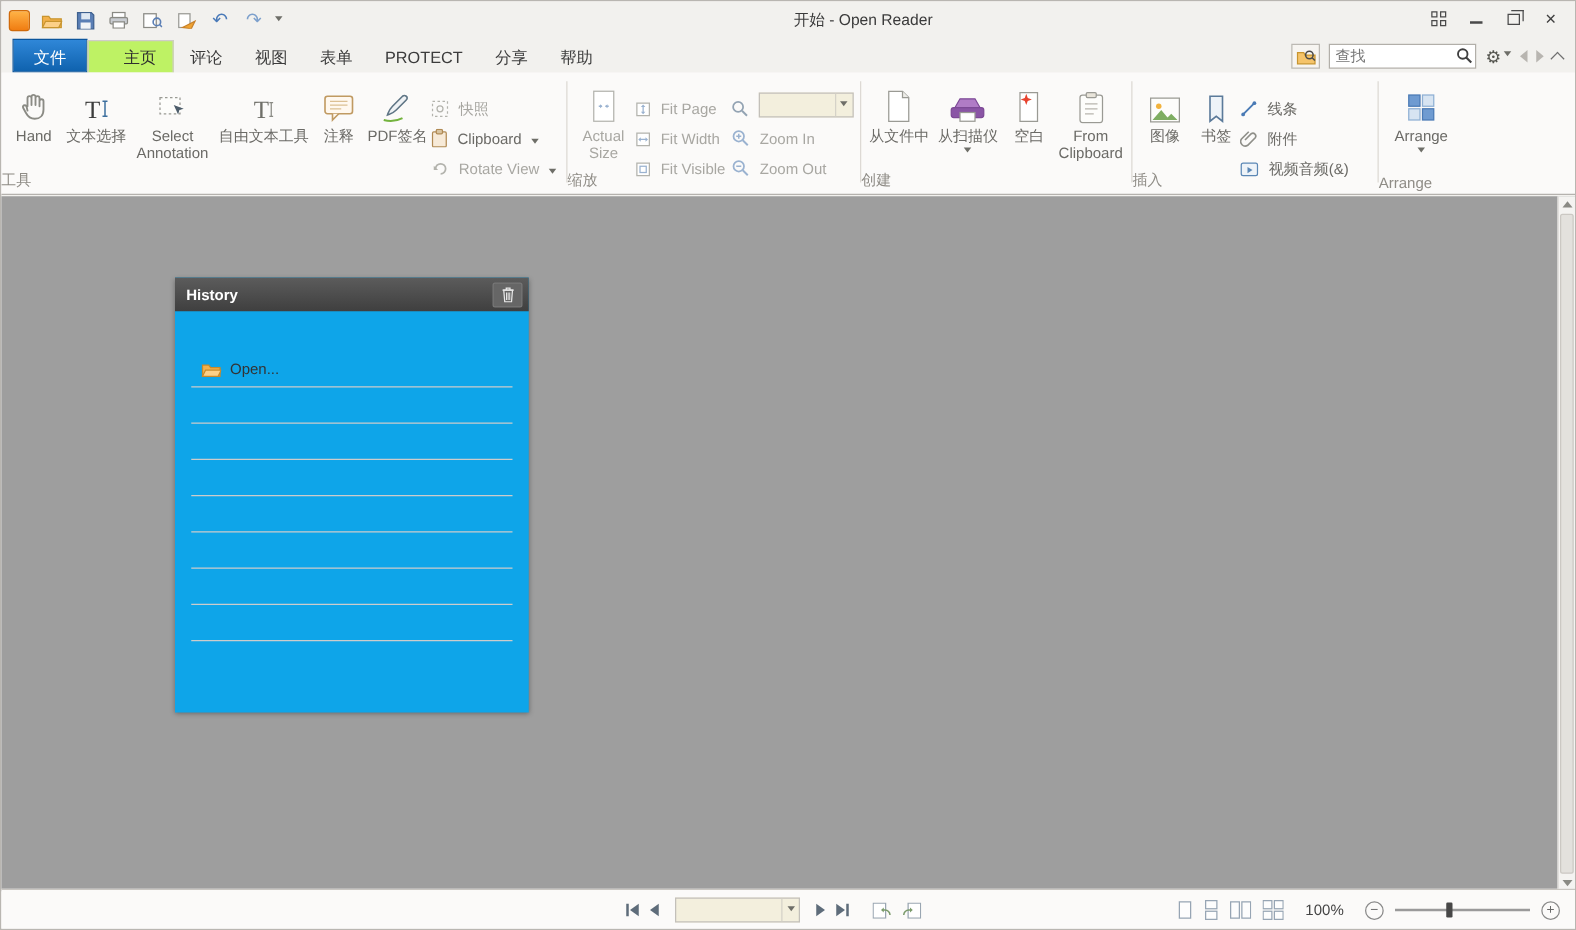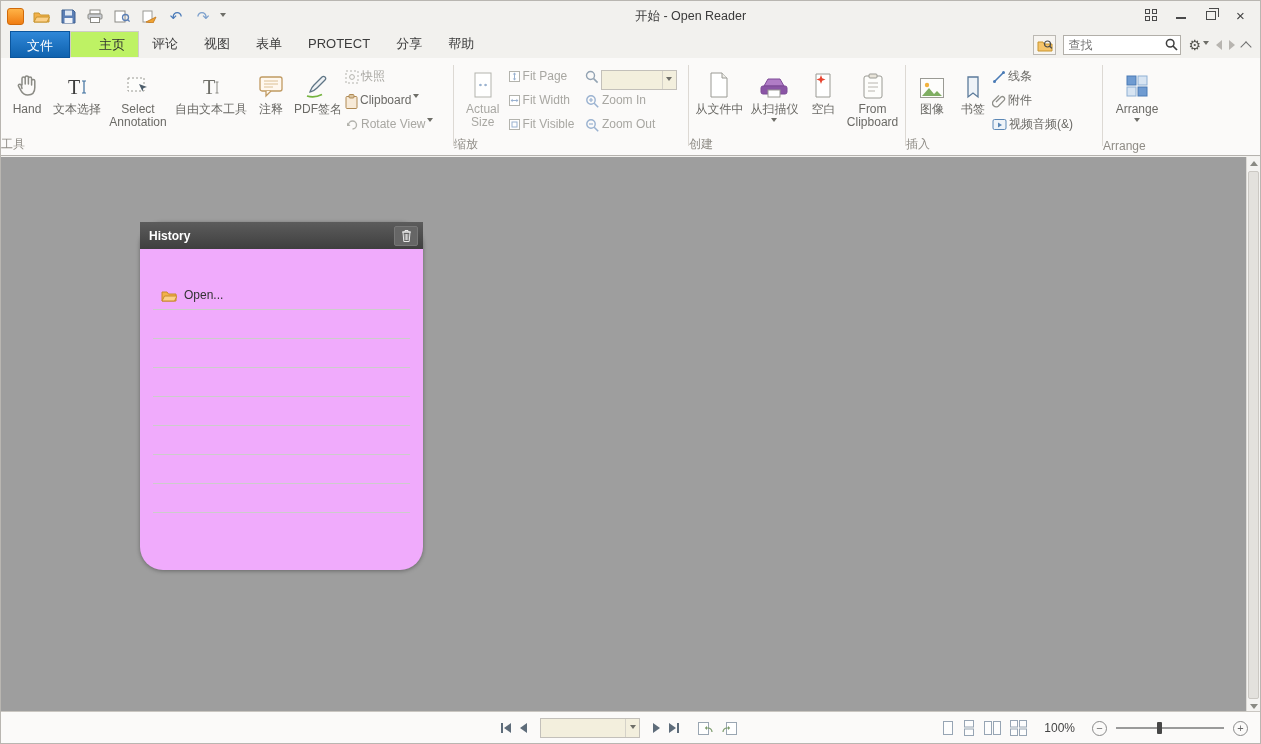--- a/index.html
+++ b/index.html
@@ -20,21 +20,21 @@
   .gridic { display:grid; grid-template-columns:5px 5px; grid-gap:2px; }
   .gridic i { width:5px; height:5px; border:1.2px solid #4a4a4a; display:block; }
   .minic { width:10px; height:0; border-bottom:2px solid #4a4a4a; margin-top:6px; }
   .restic { position:relative; width:10px; height:9px; border:1.3px solid #4a4a4a; background:#f2f1ee; }
   .restic::before { content:""; position:absolute; left:2px; top:-4px; width:9px; height:8px; border:1.3px solid #4a4a4a; border-bottom:none; border-left:none; }
   .closeic { font-size:15px; color:#3f3f3f; line-height:1; }
   .undoredo { font-size:15px; color:#4a7ab8; line-height:1; }
   .redo2 { color:#7da0cc; }
   .dcaret { width:0; height:0; border:3.5px solid transparent; border-top:4px solid #6e6e68; display:inline-block; }
   
-  .tabrow { position:absolute; top:30px; left:0; right:0; height:27px; background:#f2f1ee; display:flex; }
+  .tabrow { position:absolute; top:30px; left:0; right:0; height:27px; background:#f2f1ee; display:flex; align-items:flex-end; }
   .tab { height:25px; line-height:25px; padding:0 13px; font-size:13px; color:#3c3c3c; white-space:nowrap; cursor:default; }
   .tab.file { height:27px; line-height:27px; margin-left:9px; padding:0 16px; color:#fff;
     background:linear-gradient(#2f87d8,#0f62ae); border:1px solid #0b559c; }
   .tab.active { height:26px; line-height:25px; background:#bef264; border:1px solid #cfccc8; border-bottom:none; color:#2f2f2f;padding-left:28px; }
   .tabrow-right { margin-left:auto; display:flex; align-items:center; gap:7px; padding-right:10px; height:27px; }
   .sq-btn { width:23px; height:20px; border:1px solid #bcb9b3; background:#f7f5f1; display:flex; align-items:center; justify-content:center; }
   .findbox { display:flex; align-items:center; width:118px; height:20px; background:#fff; border:1px solid #b2afa9; }
   .findbox input { flex:1; min-width:0; border:none; outline:none; font-size:12px; padding:0 4px; color:#3a3a3a; background:transparent; font-family:inherit; }
   .gearwrap { display:flex; align-items:center; gap:2px; }
   .gear { font-size:14px; color:#55554f; line-height:1; }
@@ -45,35 +45,35 @@
   
   .ribbon { position:absolute; top:57px; left:0; right:0; height:98px; background:#fbfaf9; border-bottom:1px solid #b5b2ae; display:flex; }
   .group { position:relative; height:100%; padding:5px 4px 17px; }
   .grow { display:flex; align-items:flex-start; height:100%; }
   .group-label { position:absolute; bottom:2px; left:0; right:0; font-size:12px; color:#8f8c86; }
   .gsep { width:1px; background:#ddd9d4; margin:7px 0 9px; }
   .bigbtn { display:flex; flex-direction:column; align-items:center; padding-top:4px; height:74px; font-size:12px; color:#6b6a66; text-align:center; cursor:default; }
   .bic { height:32px; display:flex; align-items:flex-end; justify-content:center; margin-bottom:4px; }
   .lbl { line-height:13px; }
   .smallcol { display:flex; flex-direction:column; padding-top:7px; width:104px; }
-  .smallbtn { display:flex; align-items:flex-start; gap:2px; height:24px; font-size:12px; color:#6b6a66; cursor:default; }
+  .smallbtn { display:flex; align-items:flex-end; gap:8px; height:24px; font-size:12px; color:#6b6a66; cursor:default; }
   .dis { color:#a8a7a2; }
   .combo { display:flex; align-items:center; height:20px; border:1px solid #c3c0ba; background:#f3efdd; }
   .combo .cfield { flex:1; height:100%; }
   .combo .carrow { width:14px; height:100%; display:flex; align-items:center; justify-content:center; border-left:1px solid #d5d2c8; }
   .serifT { font-family:"Liberation Serif","DejaVu Serif",serif; }
   
   .content { position:absolute; top:156px; left:0; right:0; height:556px; background:#9e9e9e; }
   .vscroll { position:absolute; right:0; top:0; width:14px; height:100%; background:#f4f3f1; border-left:1px solid #dcdad6; }
   .varrow { position:absolute; left:3px; width:0; height:0; border:4px solid transparent; }
   .varrow.up { top:4px; border-bottom:5px solid #8a8a84; border-top:0; }
   .varrow.down { bottom:4px; border-top:5px solid #8a8a84; border-bottom:0; }
   .vthumb { position:absolute; left:1px; right:1px; top:14px; bottom:14px; background:#e3e1dd; border:1px solid #cbc8c3; border-radius:2px; }
   
-  .history { position:absolute; left:139px; top:65px; width:283px; height:348px; background:#f0abfc; box-shadow:0 1px 4px rgba(0,0,0,.35);border-radius:23px; }
+  .history { position:absolute; left:139px; top:65px; width:283px; height:348px; background:#0ea5e9; box-shadow:0 1px 4px rgba(0,0,0,.35); }
   .hist-header { height:27px; background:linear-gradient(#5c5c5c,#3f3f3f); display:flex; align-items:center; padding:0 5px 0 9px; }
   .hist-title { color:#fff; font-size:12px; font-weight:bold; }
   .trashbtn { margin-left:auto; width:24px; height:20px; background:#666; border:1px solid #777; border-radius:2px; display:flex; align-items:center; justify-content:center; }
   .hist-body { padding-top:32px; }
   .hist-row { height:29px; margin:0 13px; border-bottom:1px solid #cccccb; display:flex; align-items:center; gap:7px; padding-left:8px; font-size:12px; color:#333; }
   
   .statusbar { position:absolute; bottom:0; left:0; right:0; height:32px; background:#fbfaf9; border-top:1px solid #c9c6c1; }
   .nav-cluster { position:absolute; left:500px; top:0; height:32px; display:flex; align-items:center; gap:9px; }
   .tri { width:0; height:0; display:inline-block; }
   .tri.l { border:5px solid transparent; border-right:7px solid #5e6c7a; border-left:0; }

